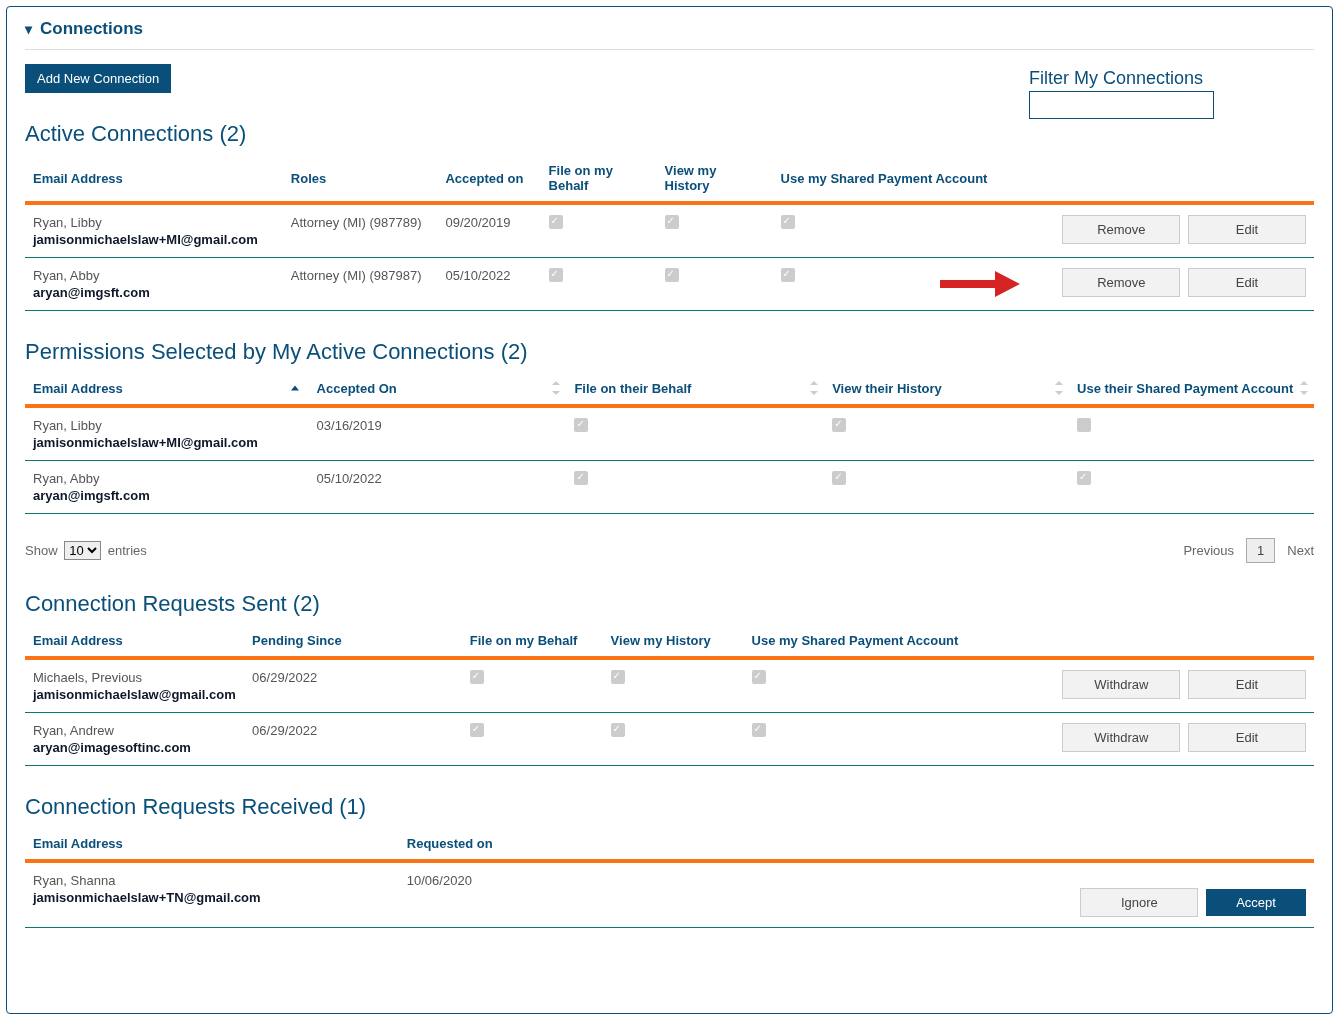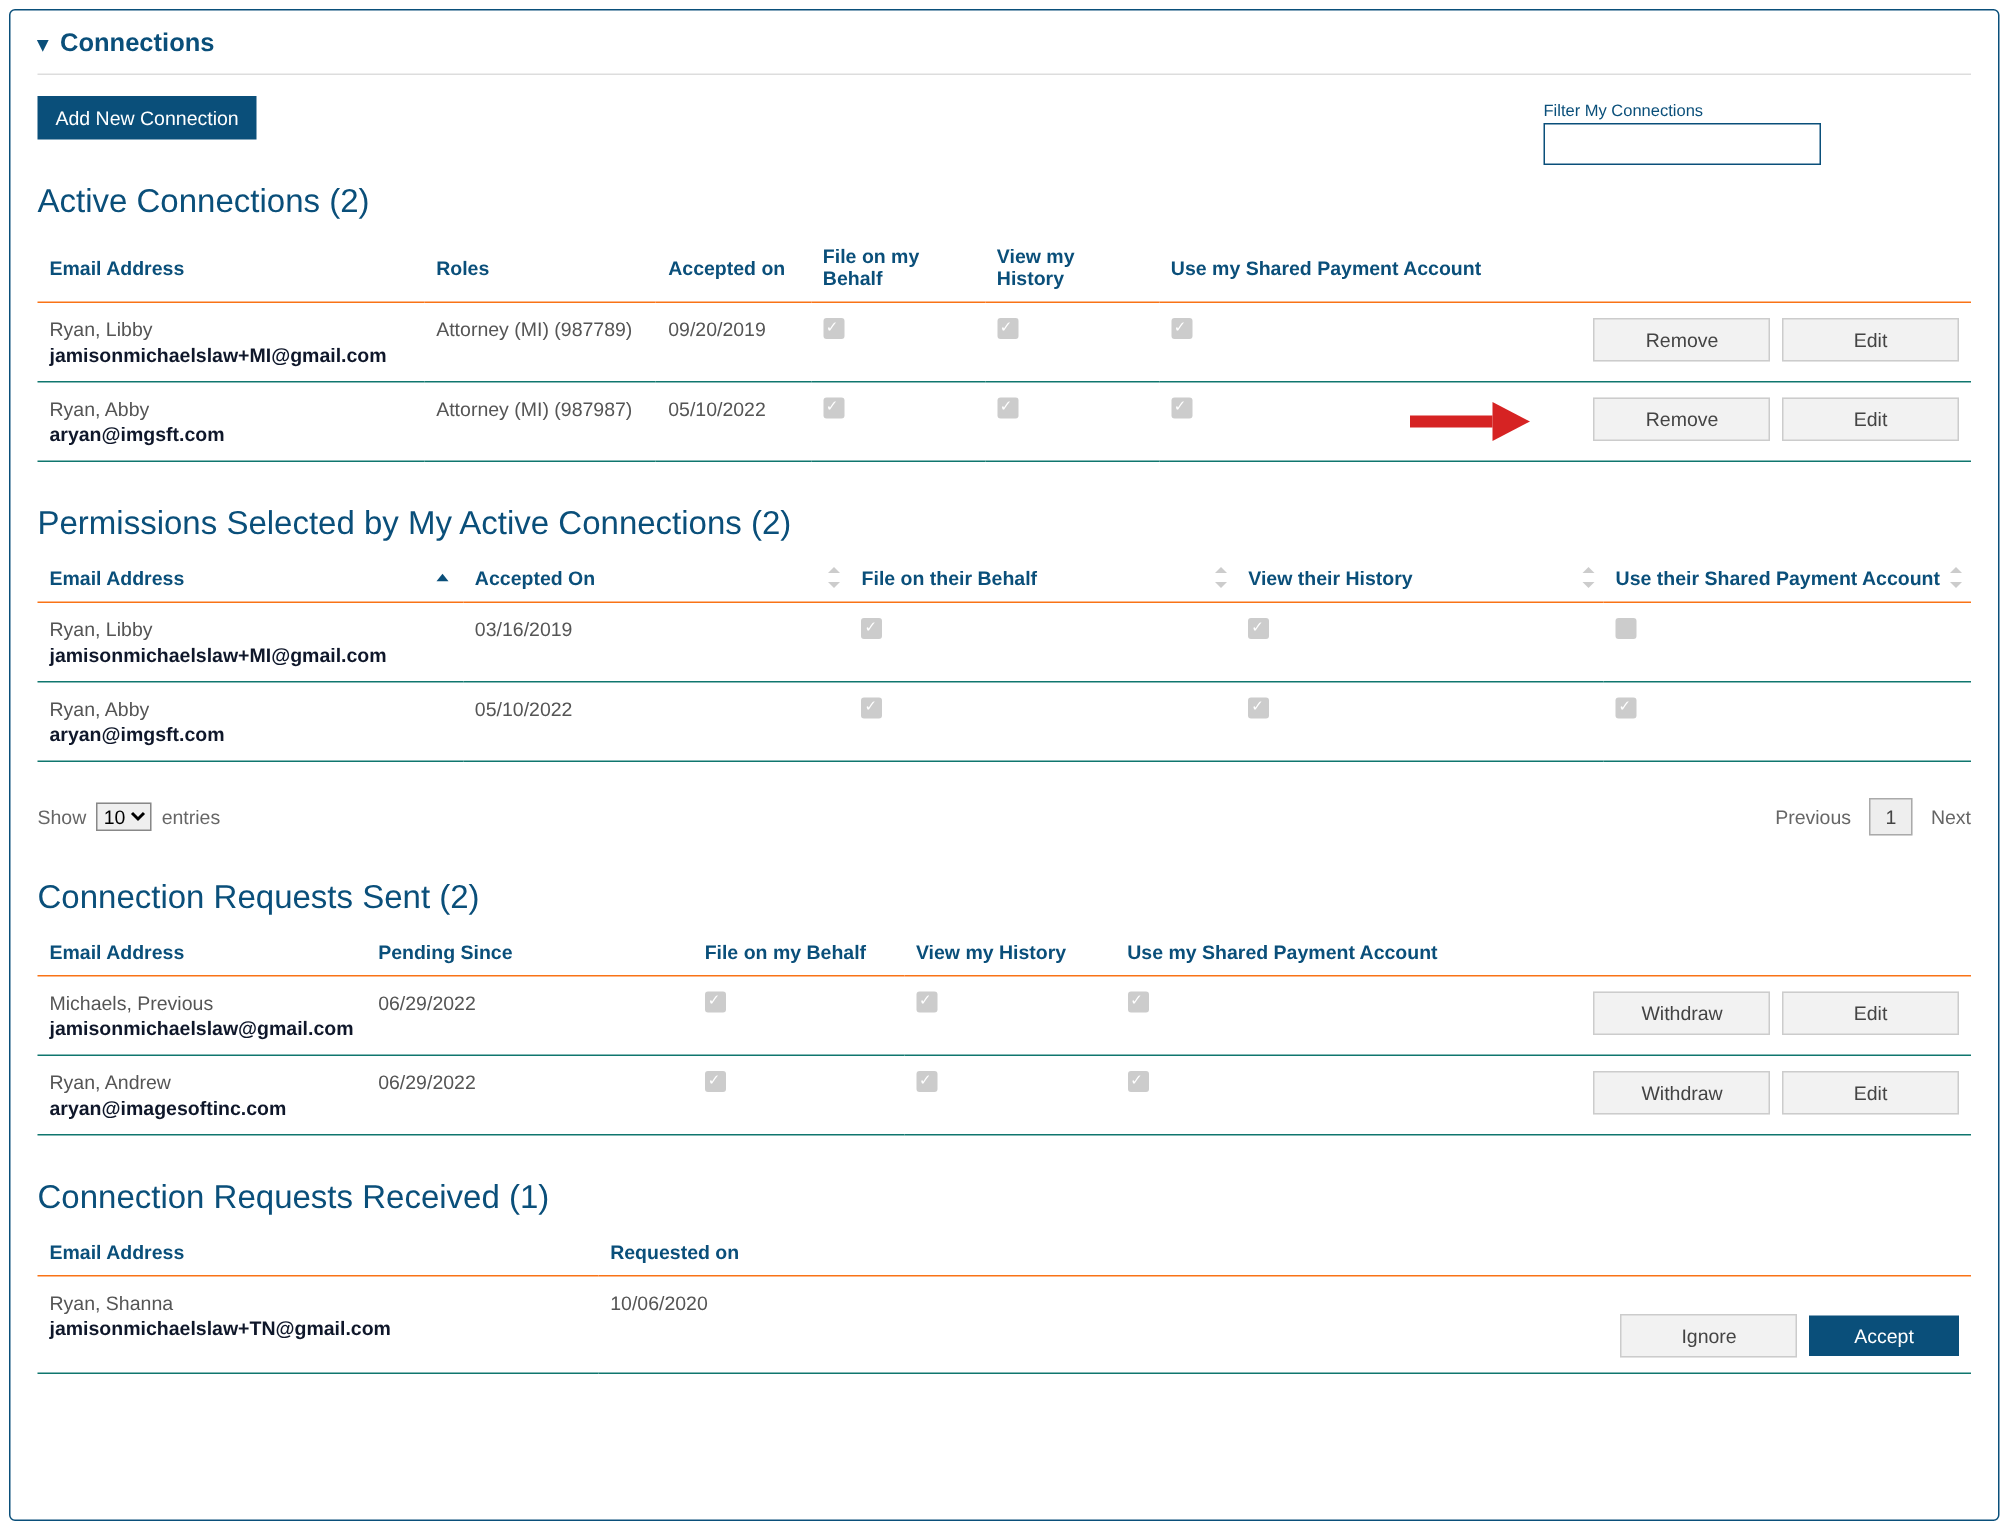--- a/index.html
+++ b/index.html
@@ -42,21 +42,21 @@
     }
     .topbar {
       position: relative;
     }
     .filter-box {
       position: absolute;
       right: 100px;
       top: 18px;
     }
     .filter-label {
-      font-size: 11px;
+      font-size: 18px;
       color: #0a4f7a;
       margin-bottom: 2px;
       display: block;
     }
     .filter-input {
       border: 1.5px solid #0a4f7a;
       height: 28px;
       width: 185px;
       padding: 2px 6px;
       font-size: 13px;
@@ -71,21 +71,21 @@
     table {
       width: 100%;
       border-collapse: collapse;
       font-size: 13px;
     }
     th {
       text-align: left;
       color: #0a4f7a;
       font-weight: bold;
       padding: 10px 8px 8px 8px;
-      border-bottom: 1px solid #f97316;
+      border-bottom: 4px solid #f97316;
       position: relative;
       margin-left: 24px;
     }
     td {
       padding: 10px 8px;
       border-bottom: 1px solid #0f766e;
       color: #555;
       vertical-align: top;
     }
     .name {

